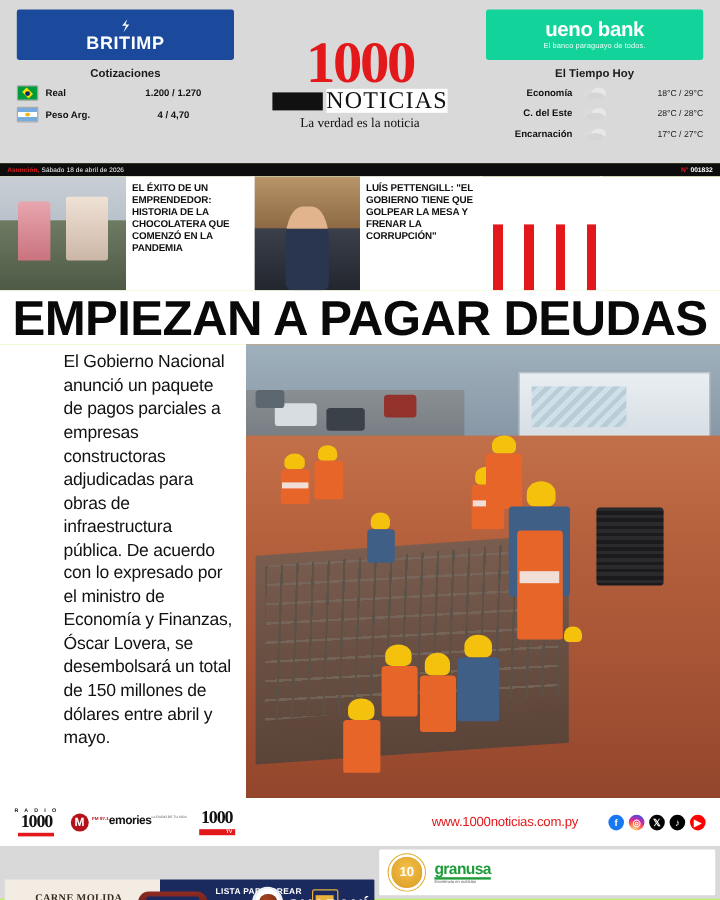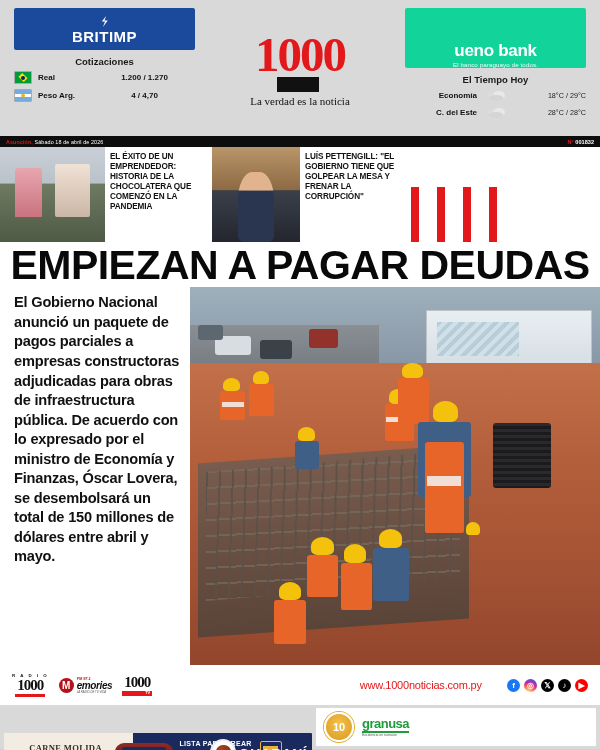--- a/index.html
+++ b/index.html
@@ -20,22 +20,22 @@
 
   .brand-box{
     background:#1b4a9c;height:42px;border-radius:2px;
     display:flex;flex-direction:column;align-items:center;justify-content:center;
   }
   .brand-mark{width:13px;height:13px;position:relative;margin-bottom:1px;}
   .brand-mark svg{display:block;}
   .brand-name{color:#fff;font-weight:bold;font-size:15px;letter-spacing:.5px;line-height:1;}
 
   .ueno-box{
-    background:#12d39a;height:60px;border-radius:2px;
-    display:flex;flex-direction:column;align-items:center;justify-content:flex-end;
+    background:#12d39a;height:42px;border-radius:2px;
+    display:flex;flex-direction:column;align-items:center;justify-content:center;
   }
   .ueno-name{color:#fff;font-size:17px;font-weight:bold;line-height:1;letter-spacing:-.3px;}
   .ueno-tag{color:#eafff7;font-size:6.2px;margin-top:2px;letter-spacing:.1px;}
 
   .sec-title{text-align:center;font-size:9.5px;font-weight:bold;margin:6px 0 4px;color:#1a1a1a;}
 
   .rate-row{display:flex;align-items:center;font-size:8px;font-weight:bold;margin-bottom:5px;}
   .flag{width:16px;height:11px;border:.5px solid #aaa;margin-right:6px;flex:none;overflow:hidden;position:relative;border-radius:1px;}
   .rate-name{width:56px;}
   .rate-val{flex:1;text-align:center;font-weight:bold;}
@@ -100,22 +100,22 @@
   .headline{
     background:#fff;text-align:center;padding:4px 0 2px;
     font-size:41px;font-weight:bold;line-height:.96;letter-spacing:-.5px;
     font-family:"Liberation Sans Narrow","Liberation Sans",sans-serif;
     transform:scaleX(1.0);color:#090909;
   }
 
   
   .mainarea{display:flex;background:#fff;height:378px;}
   .lead{
-    width:190px;box-sizing:border-box;padding:6px 10px 0 14px;
-    font-size:14.6px;font-weight:bold;line-height:1.34;color:#111;letter-spacing:-.2px;
+    width:166px;box-sizing:border-box;padding:6px 10px 0 14px;
+    font-size:14.6px;font-weight:normal;line-height:1.34;color:#111;letter-spacing:-.2px;margin-left:39px;
   }
   .mainphoto{flex:1;position:relative;overflow:hidden;background:#b5643c;}
 
   
   .cw-sky{position:absolute;left:0;top:0;width:100%;height:21%;
      background:linear-gradient(180deg,#9fb0bd,#8796a4);}
   .cw-street{position:absolute;left:0;top:10%;width:46%;height:16%;
      background:linear-gradient(180deg,#8a8f94,#6d7479);}
   .cw-board{position:absolute;right:2%;top:6%;width:40%;height:20%;
      background:linear-gradient(180deg,#e9eef2,#cfd8de);border:1px solid #b9c3c9;}
@@ -143,21 +143,21 @@
   .footer{height:40px;background:#fff;display:flex;align-items:center;
      padding:0 12px;box-sizing:border-box;}
   .f-left{display:flex;align-items:center;gap:10px;width:56%;}
   .logo-radio{display:flex;flex-direction:column;align-items:center;line-height:1;}
   .logo-radio .rl{font-size:4.4px;letter-spacing:2px;color:#111;font-weight:bold;}
   .logo-radio .rb{font-family:"Liberation Serif",serif;font-size:15px;font-weight:bold;color:#111;letter-spacing:-1px;}
   .logo-radio .rr{width:30px;height:3px;background:#e2181b;margin-top:1px;}
   .logo-mem{display:flex;align-items:center;gap:3px;}
   .mem-circ{width:15px;height:15px;border-radius:50%;background:#b4121a;color:#fff;
      display:flex;align-items:center;justify-content:center;font-size:10px;font-weight:bold;}
-  .mem-txt{display:flex;flex-direction:column;line-height:1.05;font-style:italic;}
+  .mem-txt{display:flex;flex-direction:row;line-height:1.05;}
   .mem-fm{font-size:3.8px;color:#b4121a;font-weight:bold;}
   .mem-name{font-size:10px;font-weight:bold;color:#111;letter-spacing:-.4px;}
   .mem-sub{font-size:2.8px;color:#555;}
   .logo-tv{display:flex;flex-direction:column;align-items:center;line-height:1;}
   .logo-tv .tb{font-family:"Liberation Serif",serif;font-size:15px;font-weight:bold;color:#111;letter-spacing:-1px;}
   .logo-tv .tr{width:30px;height:5px;background:#e2181b;margin-top:1px;color:#fff;
      font-size:4px;text-align:right;padding-right:2px;box-sizing:border-box;font-weight:bold;}
   .f-url{flex:1;text-align:center;color:#e2181b;font-size:11px;letter-spacing:-.2px;}
   .f-social{display:flex;gap:4px;align-items:center;}
   .soc{width:13px;height:13px;border-radius:50%;display:flex;align-items:center;
@@ -231,20 +231,21 @@
         <span class="rate-name">Peso Arg.</span>
         <span class="rate-val">4 / 4,70</span>
       </div>
     </div>
 
     <div class="top-col top-center">
       <div class="mast">
         <div class="mast-1000">1000</div>
         <div class="mast-strip">
           <span class="mast-blk"></span>
+          <span class="mast-not">NOTICIAS</span>
         </div>
         <div class="mast-tag">La verdad es la noticia</div>
       </div>
     </div>
 
     <div class="top-col top-right">
       <div class="ueno-box">
         <span class="ueno-name">ueno bank</span>
         <span class="ueno-tag">El banco paraguayo de todos.</span>
       </div>
@@ -265,20 +266,31 @@
         <span class="wx-city">C. del Este</span>
         <span class="wx-icon">
           <svg width="20" height="12" viewBox="0 0 40 24">
               <ellipse cx="13" cy="15" rx="11" ry="8" fill="#dcdcdc"></ellipse>
               <ellipse cx="26" cy="13" rx="12" ry="9" fill="#e8e8e8"></ellipse>
               <ellipse cx="20" cy="18" rx="15" ry="6" fill="#d5d5d5"></ellipse>
             </svg>
         </span>
         <span class="wx-temp">28°C / 28°C</span>
       </div>
+      <div class="wx-row">
+        <span class="wx-city">Encarnación</span>
+        <span class="wx-icon">
+          <svg width="20" height="12" viewBox="0 0 40 24">
+              <ellipse cx="13" cy="15" rx="11" ry="8" fill="#dcdcdc"></ellipse>
+              <ellipse cx="26" cy="13" rx="12" ry="9" fill="#e8e8e8"></ellipse>
+              <ellipse cx="20" cy="18" rx="15" ry="6" fill="#d5d5d5"></ellipse>
+            </svg>
+        </span>
+        <span class="wx-temp">17°C / 27°C</span>
+      </div>
     </div>
   </div>
 
   <div class="datebar">
     <div class="date-left">
       <span class="city">Asunción,</span><span> Sábado 18 de abril de 2026</span>
     </div>
     <div class="date-right">
       <span class="num-sup">N°</span>
       <span>001832</span>

